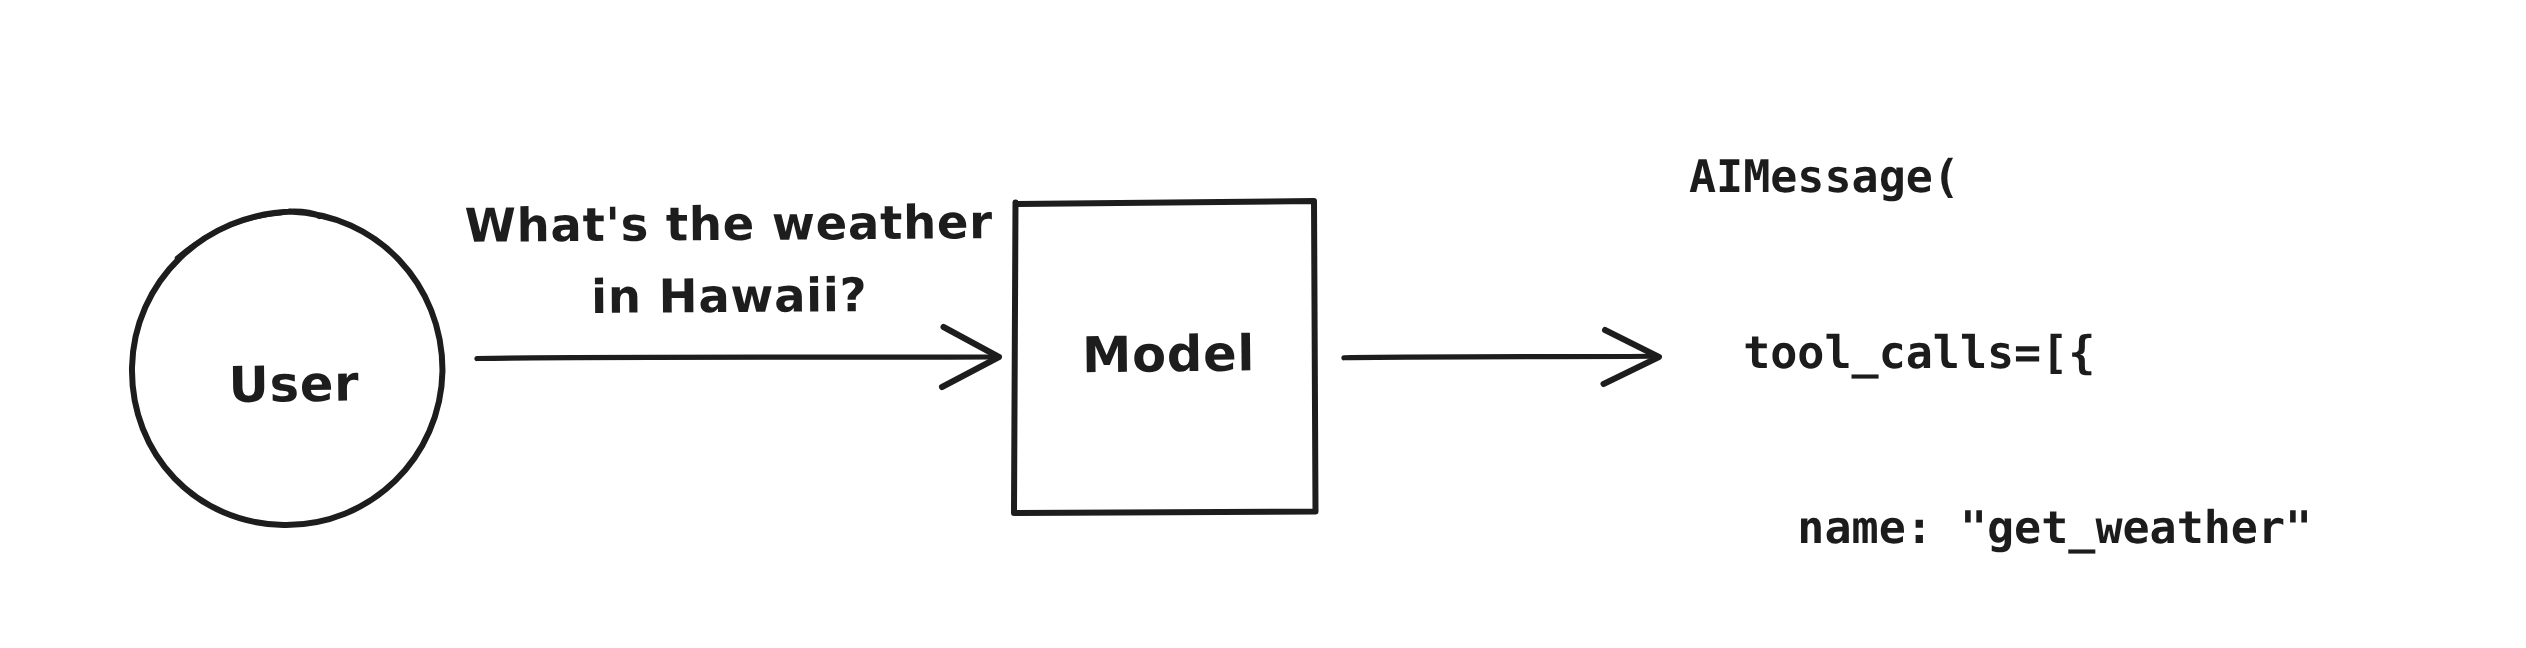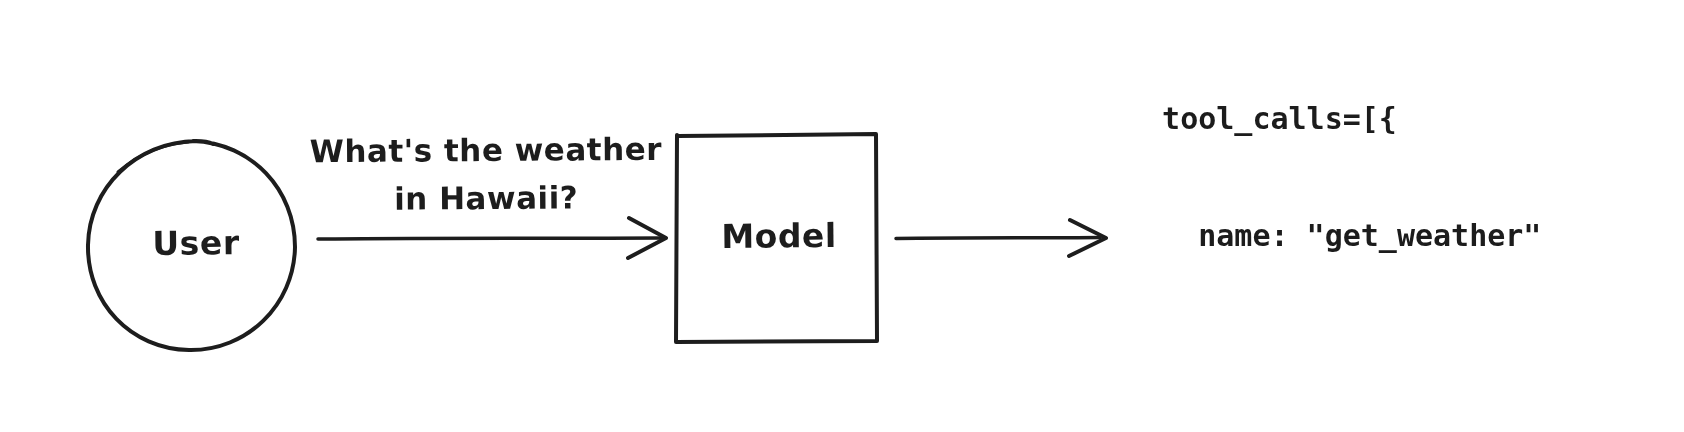--- a/index.html
+++ b/index.html
@@ -22,21 +22,21 @@
     color: #1d1d1d;
     font-family: "DejaVu Sans", sans-serif;
     font-weight: 700;
     letter-spacing: 0.5px;
     white-space: nowrap;
   }
   .node-label {
     font-size: 33px;
     transform: translate(-50%, -50%) rotate(-0.6deg);
   }
-  .user-label { left: 196px; top: 243px; }
+  .user-label { left: 196px; top: 256px; }
   .model-label { left: 779px; top: 236px; }
   .request-label {
     left: 486px;
     top: 126px;
     transform: translateX(-50%) rotate(-0.4deg);
     font-size: 31px;
     line-height: 48px;
     text-align: center;
   }
   .code-block {
@@ -90,20 +90,21 @@
   <div class="hand-text node-label user-label">User</div>
 
   <div class="hand-text node-label model-label">Model</div>
 
   <div class="hand-text request-label">
     <div>What's the weather</div>
     <div>in Hawaii?</div>
   </div>
 
   <div class="code-block">
+    <div>AIMessage(</div>
     <div>  tool_calls=[{</div>
     <div>    name: "get_weather"</div>
     
     
     
     
     
     
     
   </div>

